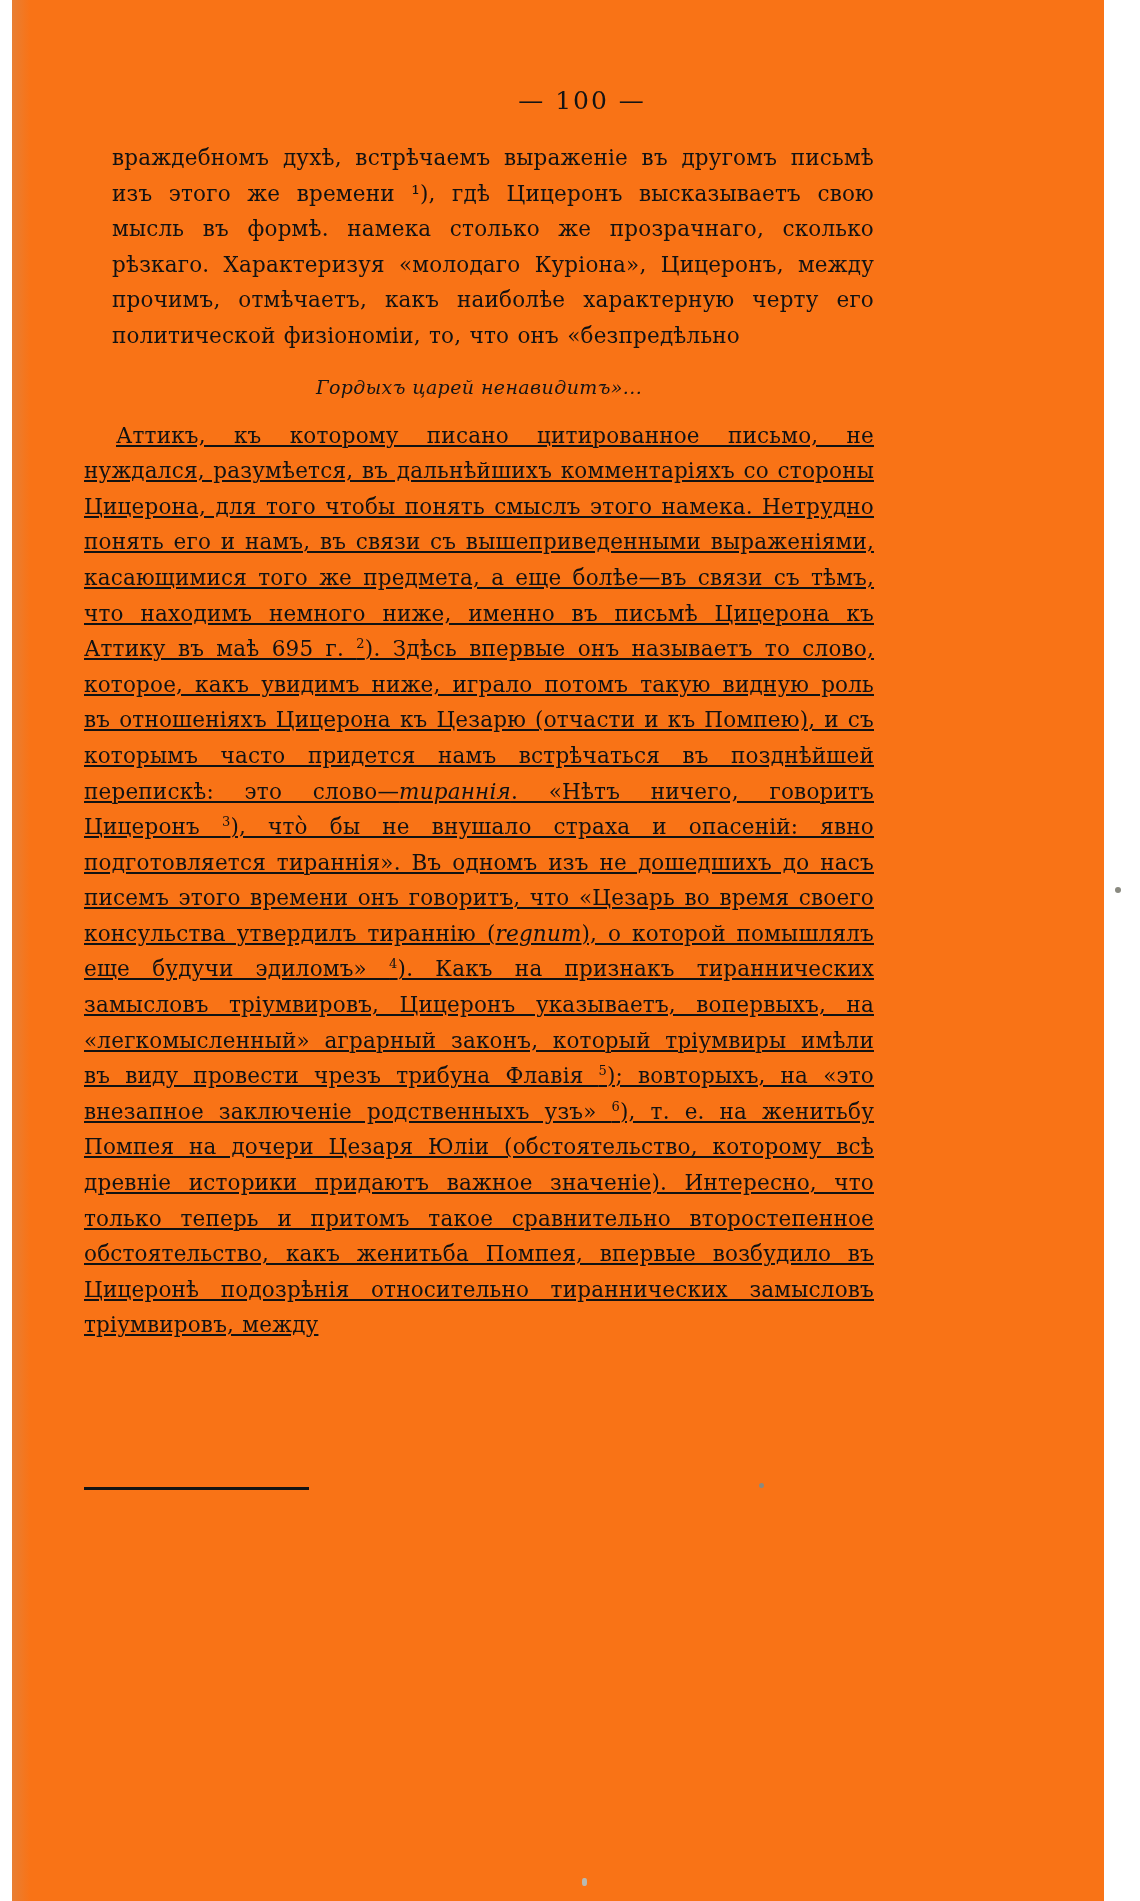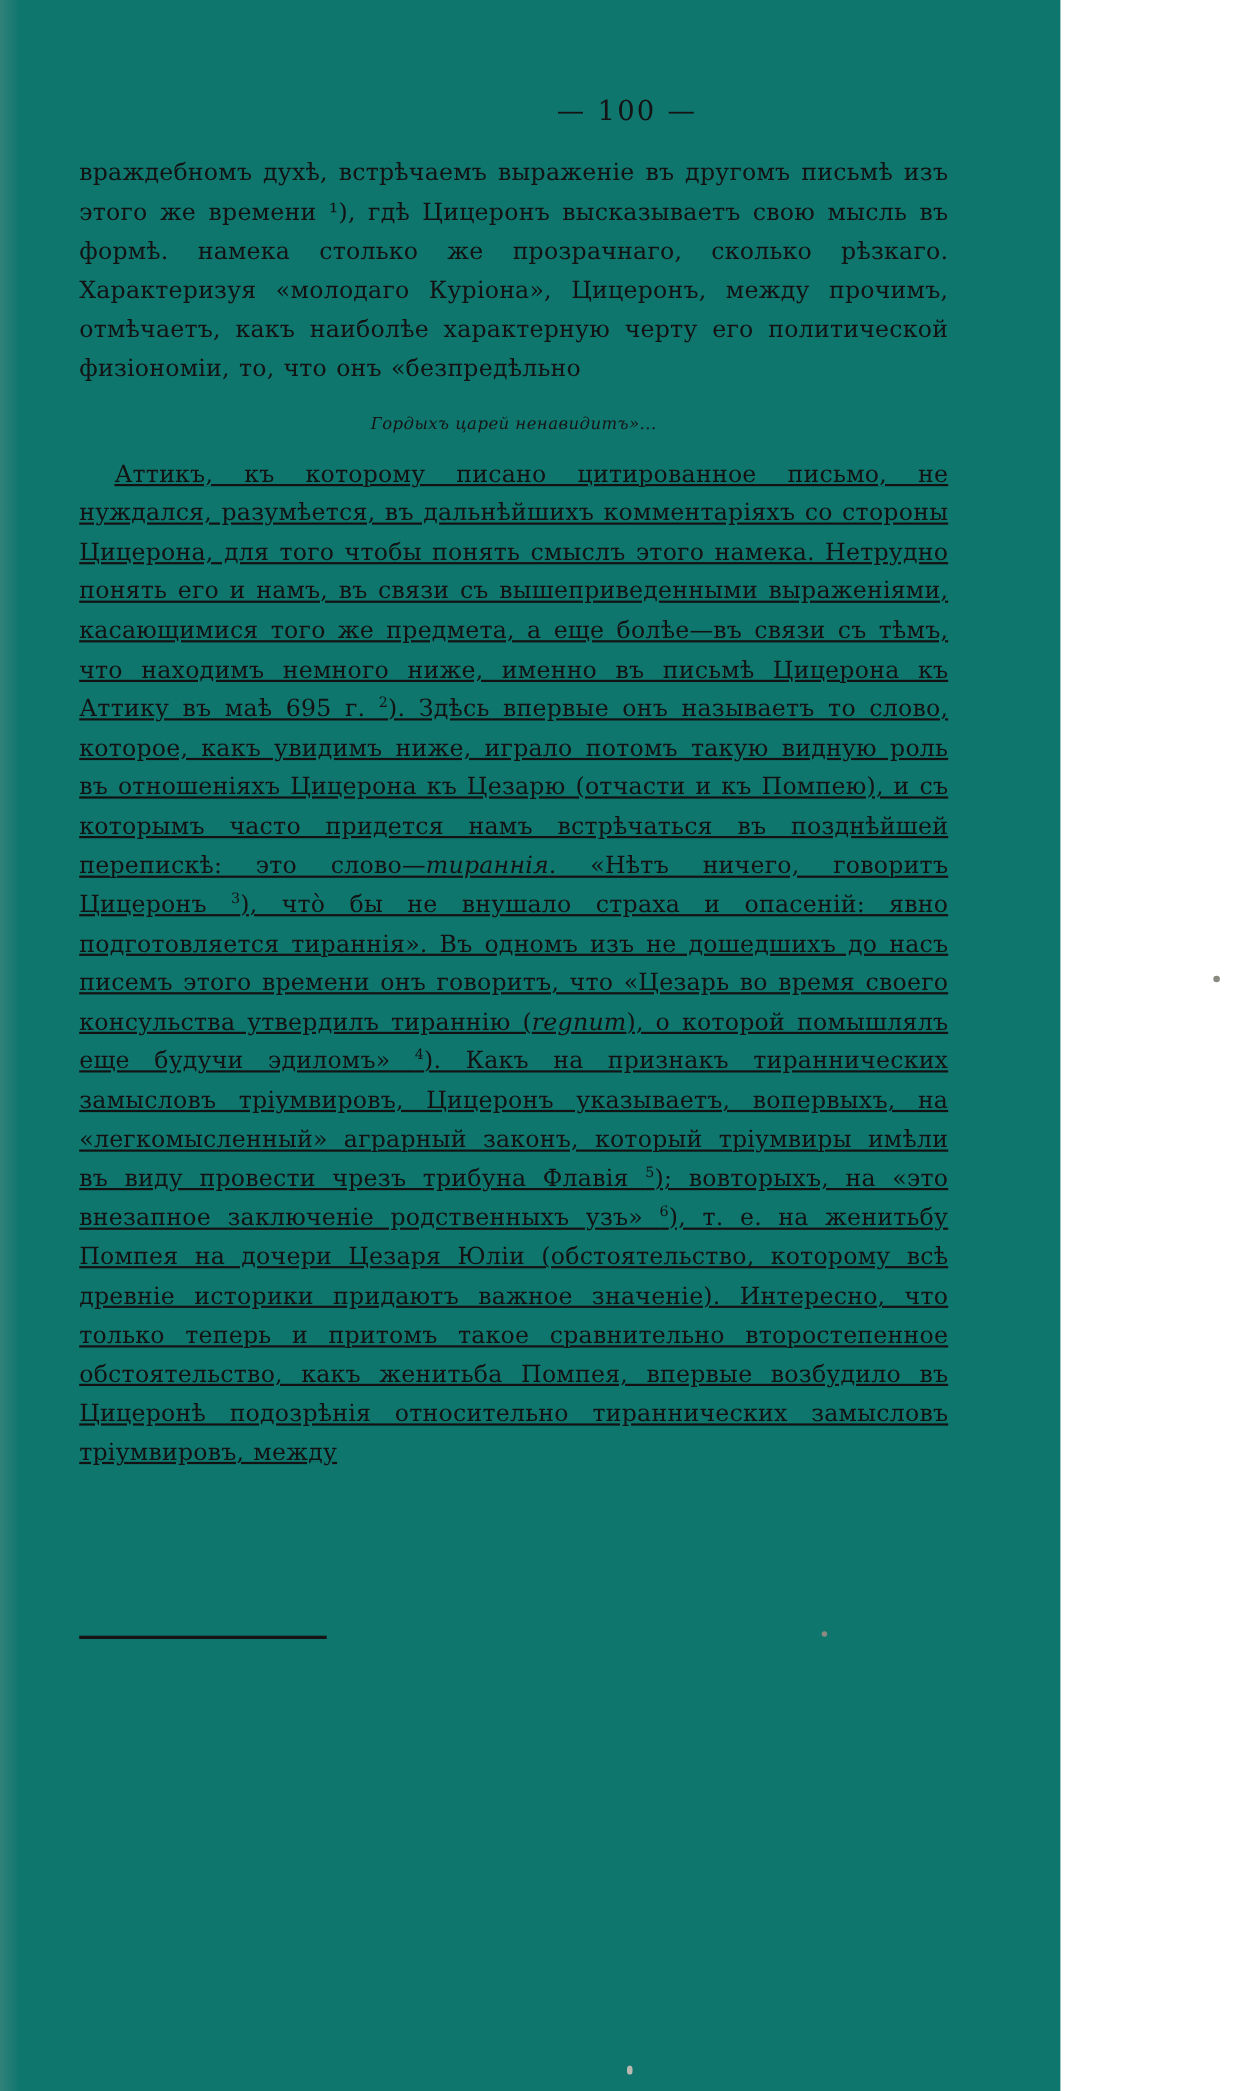--- a/index.html
+++ b/index.html
@@ -10,24 +10,24 @@
   body {
     width: 1140px;
     height: 1901px;
     font-family: "Liberation Serif", serif;
     color: #1a1a1a;
     position: relative;
     overflow: hidden;
   }
   .page {
     position: absolute;
-    top: 0; left: 0;
-    width: 964px;
+    top: 0; left: 12px;
+    width: 1092px;
     height: 1901px;
-    background: #0f766e;
+    background: #f97316;
   }
   .page-number {
     position: absolute;
     top: 86px;
     left: 0;
     width: 1140px;
     text-align: center;
     font-size: 25px;
     letter-spacing: 2px;
     font-family: "DejaVu Serif", serif;
@@ -46,26 +46,27 @@
     line-height: 35.6px;
     text-align: justify;
     text-justify: inter-word;
     font-family: "DejaVu Serif", serif;
     letter-spacing: 0.2px;
     word-spacing: 1.2px;
     color: #121212;
   }
   p.para-1 {
     text-indent: 0;
+    margin-left: 28px;
   }
   .verse {
     margin: 22px 0 20px 0;
     text-align: center;
     font-style: italic;
-    font-size: 15px;
+    font-size: 19px;
     font-family: "DejaVu Serif", serif;
     letter-spacing: 0.4px;
     color: #141414;
   }
   p.para-2 {
     text-indent: 32px;
     margin-top: 8px;
     text-decoration: underline;
   }
   .italic { font-style: italic; }

